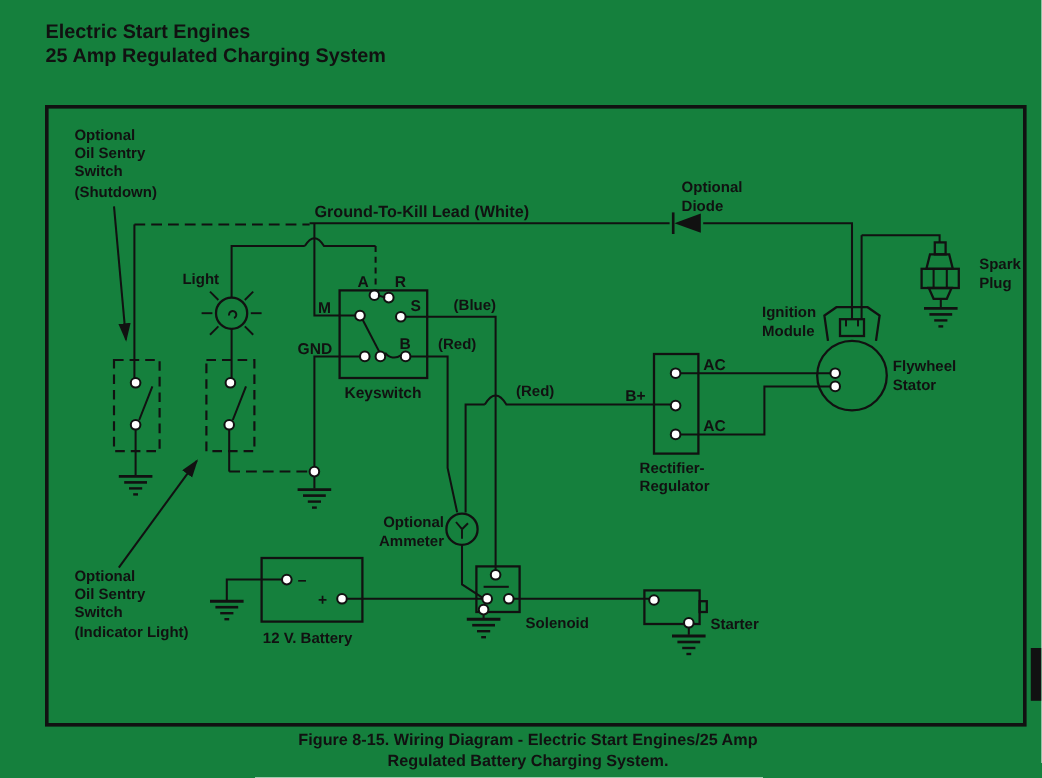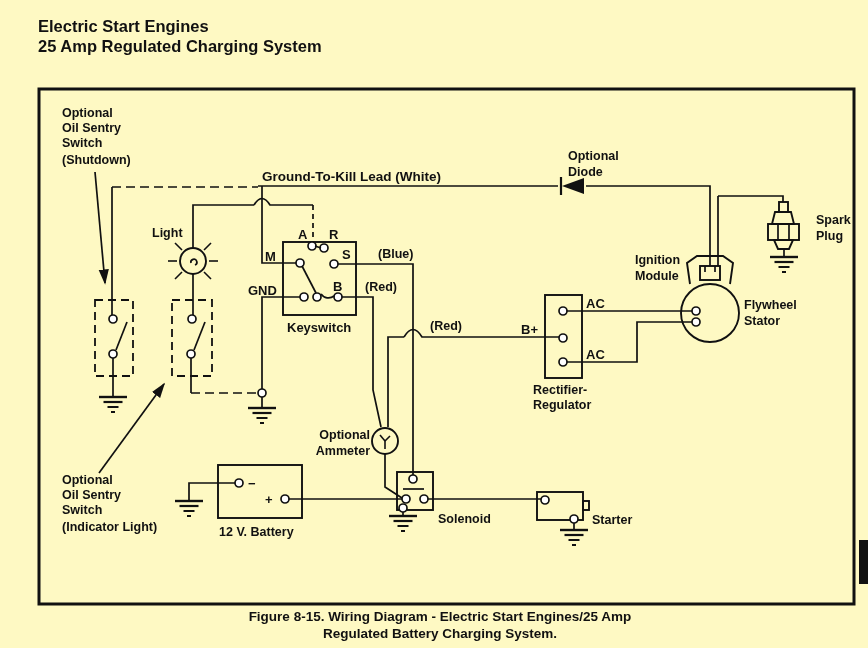--- a/index.html
+++ b/index.html
@@ -1,16 +1,16 @@
 <!DOCTYPE html>
 <html><head>
 <meta charset="utf-8">
 <style>
   html,body{margin:0;padding:0;background:#ffffff;}
-  #page{position:relative;width:868px;height:648px;background:#fef9c3;overflow:hidden;}
+  #page{position:relative;width:868px;height:648px;background:#15803d;overflow:hidden;}
   svg{position:absolute;inset:0;}
   text{font-family:"Liberation Sans","DejaVu Sans",sans-serif;font-weight:bold;fill:#111111;}
   .title-text{font-size:16.5px;}
   .lbl{font-size:12.5px;}
   .term{font-size:13px;}
   .kill{font-size:13.5px;}
   .cap{font-size:13.5px;}
   .wire{stroke:#111111;stroke-width:1.7;fill:none;}
   .wire-d{stroke:#111111;stroke-width:1.7;fill:none;stroke-dasharray:9 5;}
   .boxd{stroke:#111111;stroke-width:1.8;fill:none;stroke-dasharray:8 5;}

